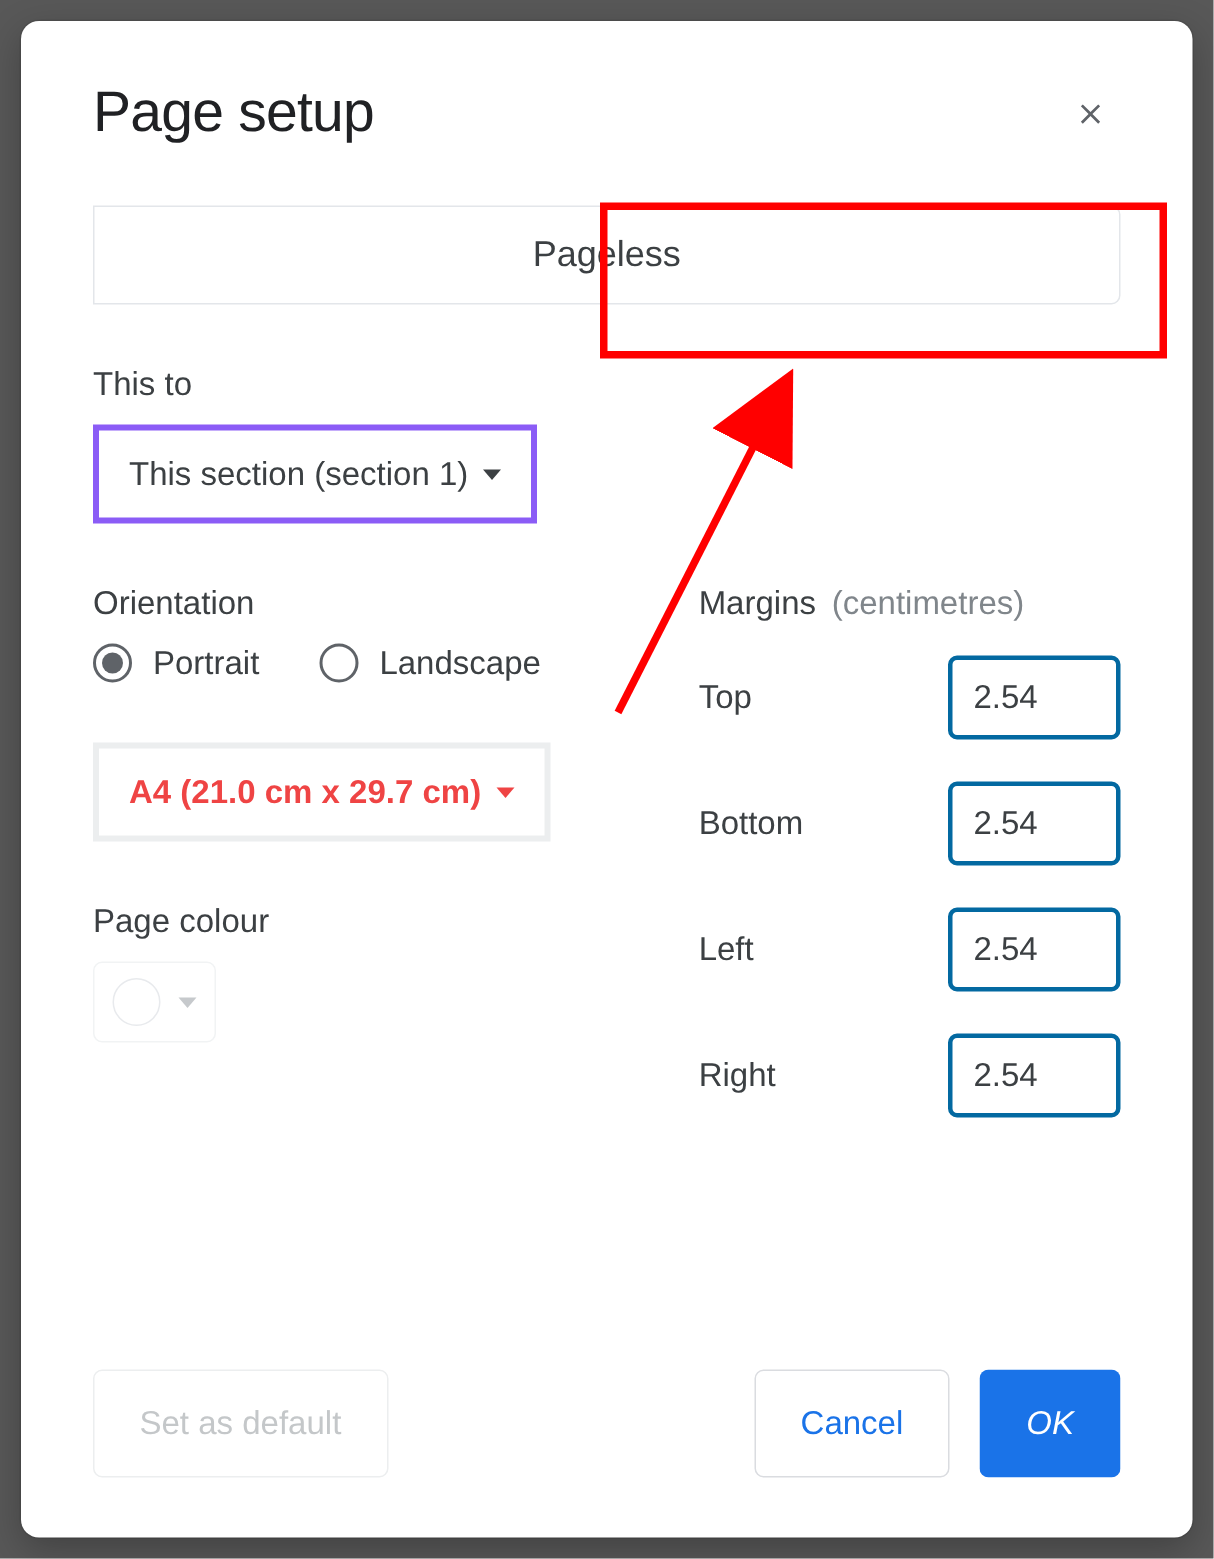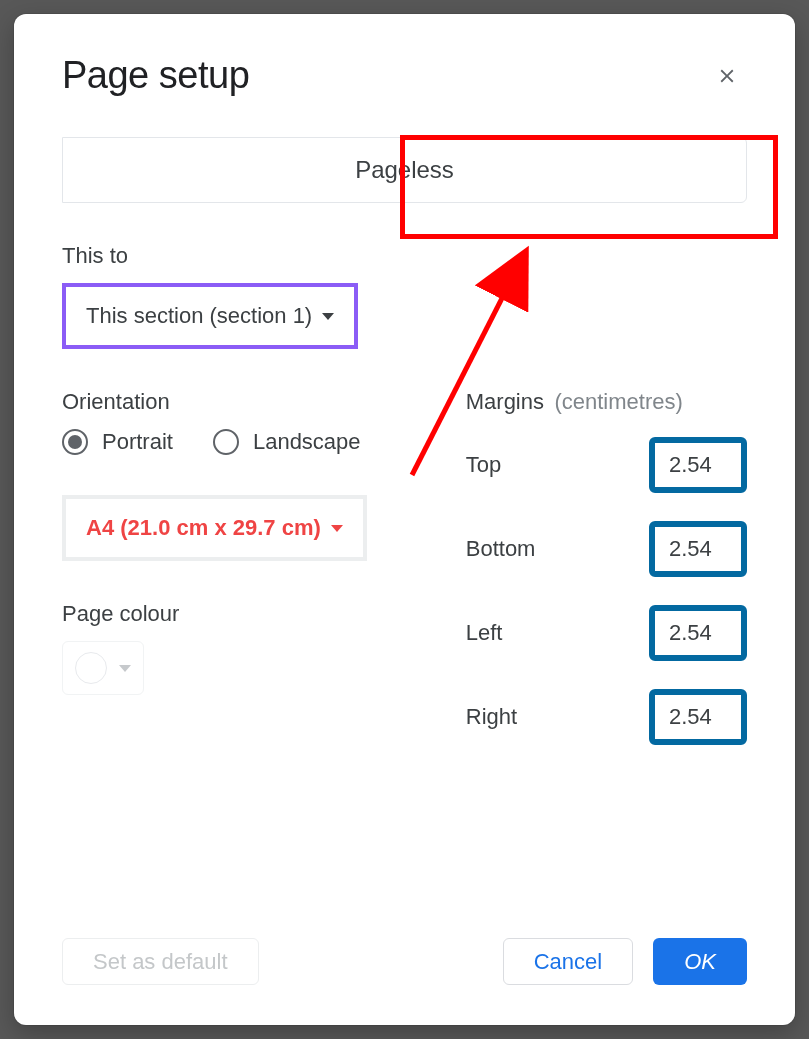--- a/index.html
+++ b/index.html
@@ -137,23 +137,23 @@
     display: flex;
     align-items: center;
     justify-content: space-between;
     margin-bottom: 28px;
   }
   .margin-row span {
     font-size: 22px;
     color: #3c4043;
   }
   .margin-input {
-    width: 98px;
+    width: 115px;
     height: 56px;
-    border: 6px solid #0369a1;
+    border: 3px solid #0369a1;
     border-radius: 6px;
     font-size: 22px;
     padding: 0 14px;
     color: #3c4043;
     text-align: left;
     font-family: inherit;
   }
   .swatch-wrap {
     display: inline-flex;
     align-items: center;
@@ -172,21 +172,21 @@
   .swatch-wrap .caret { border-top-color: #c6c9cc; }
   .footer {
     position: absolute;
     left: 48px;
     right: 48px;
     bottom: 40px;
     display: flex;
     align-items: center;
   }
   .btn {
-    height: 47px;
+    height: 72px;
     padding: 0 30px;
     border-radius: 6px;
     font-size: 22px;
     font-weight: 500;
     display: inline-flex;
     align-items: center;
     justify-content: center;
     cursor: pointer;
     border: 1px solid transparent;
   }

